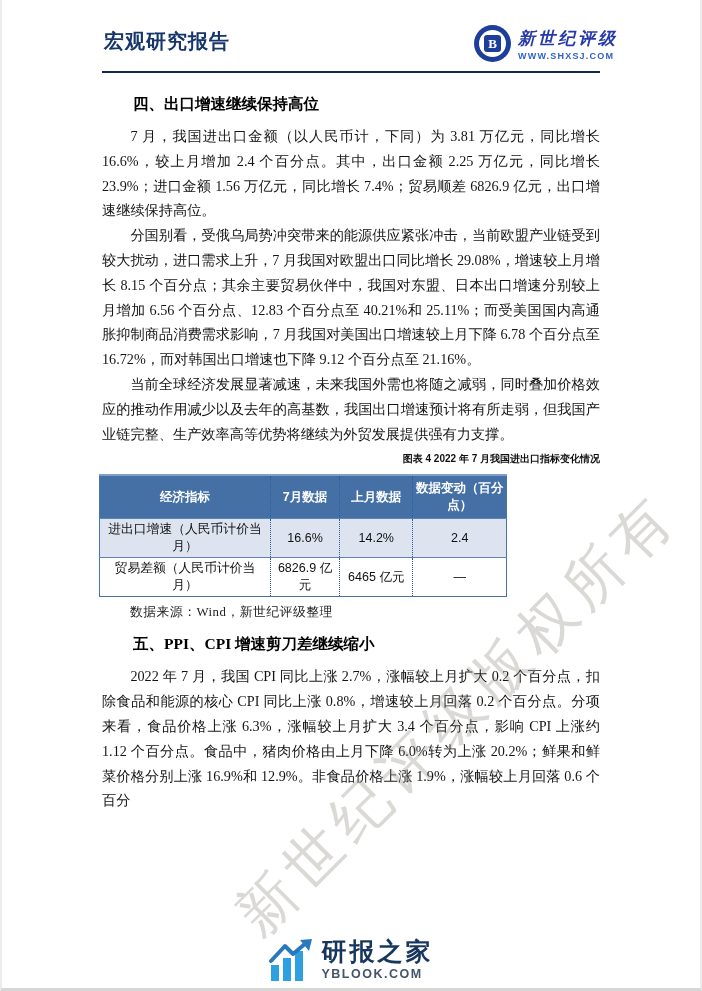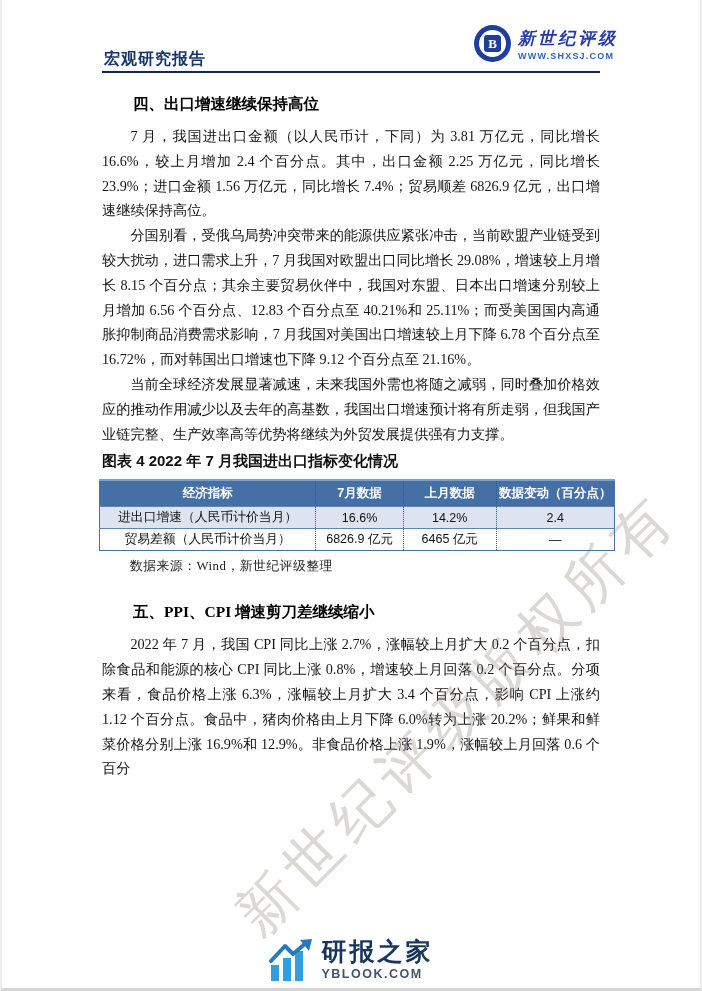--- a/index.html
+++ b/index.html
@@ -21,24 +21,24 @@
   .content { padding: 0 100px; position: relative; }
 
   
   .header-bar {
     position: relative;
     height: 73px;
     border-bottom: 2px solid #10275a;
   }
   .report-type {
     position: absolute;
-    left: 2px; bottom: 1px;
-    font-family: "Liberation Sans", "DejaVu Sans", sans-serif;
-    font-weight: bold;
-    font-size: 16px;
+    left: 2px; bottom: 16px;
+    font-family: "Liberation Sans", "DejaVu Sans", sans-serif;
+    font-weight: bold;
+    font-size: 20px;
     letter-spacing: 1px;
     color: #16366b;
   }
   .brand-logo {
     position: absolute;
     right: -18px; top: 25px;
     display: flex;
     align-items: center;
     gap: 7px;
   }
@@ -98,27 +98,27 @@
     line-height: 24.8px;
     text-align: justify;
     text-indent: 2em;
     color: #141414;
   }
 
   
   .figure-caption {
     font-family: "Liberation Sans", "DejaVu Sans", sans-serif;
     font-weight: bold;
-    font-size: 15px;
+    font-size: 10px;
     color: #111;
-    text-align: left;
+    text-align: right;
     margin: 6px 0 8px 0;
   }
   .data-table {
-    width: 516px;
+    width: 408px;
     margin-left: -3px;
     border-collapse: collapse;
     table-layout: fixed;
     font-family: "Liberation Sans", "DejaVu Sans", sans-serif;
     font-size: 12.5px;
     border: 1px solid #4672a8;
     position: relative;
     z-index: 1;
   }
   .data-table col.c1 { width: 42%; }
@@ -250,21 +250,21 @@
           <td>贸易差额（人民币计价当月）</td>
           <td>6826.9 亿元</td>
           <td>6465 亿元</td>
           <td>—</td>
         </tr>
       </tbody>
     </table>
 
     <div class="data-source">数据来源：Wind，新世纪评级整理</div>
 
-    <div class="section-heading" style="margin-top:27px;">五、PPI、CPI 增速剪刀差继续缩小</div>
+    <div class="section-heading" style="margin-top:13px;">五、PPI、CPI 增速剪刀差继续缩小</div>
     <p class="para">2022 年 7 月，我国 CPI 同比上涨 2.7%，涨幅较上月扩大 0.2 个百分点，扣除食品和能源的核心 CPI 同比上涨 0.8%，增速较上月回落 0.2 个百分点。分项来看，食品价格上涨 6.3%，涨幅较上月扩大 3.4 个百分点，影响 CPI 上涨约 1.12 个百分点。食品中，猪肉价格由上月下降 6.0%转为上涨 20.2%；鲜果和鲜菜价格分别上涨 16.9%和 12.9%。非食品价格上涨 1.9%，涨幅较上月回落 0.6 个百分</p>
 
   </div>
 
   <div class="site-footer">
     <svg width="44" height="42" viewBox="0 0 44 42">
       <rect x="2" y="26" width="8" height="16" fill="#2e9fe0"></rect>
       <rect x="14" y="19" width="8" height="23" fill="#2e9fe0"></rect>
       <rect x="26" y="12" width="8" height="30" fill="#2e9fe0"></rect>
       <polyline points="2,22 16,7 24,15 37,4" fill="none" stroke="#2878be" stroke-width="4" stroke-linejoin="round" stroke-linecap="round"></polyline>

